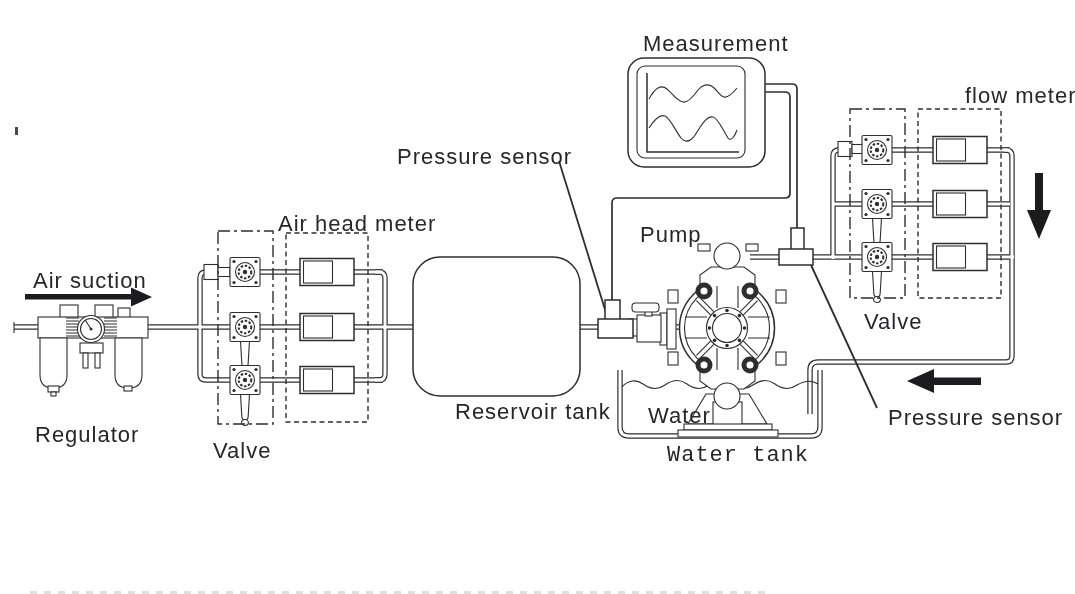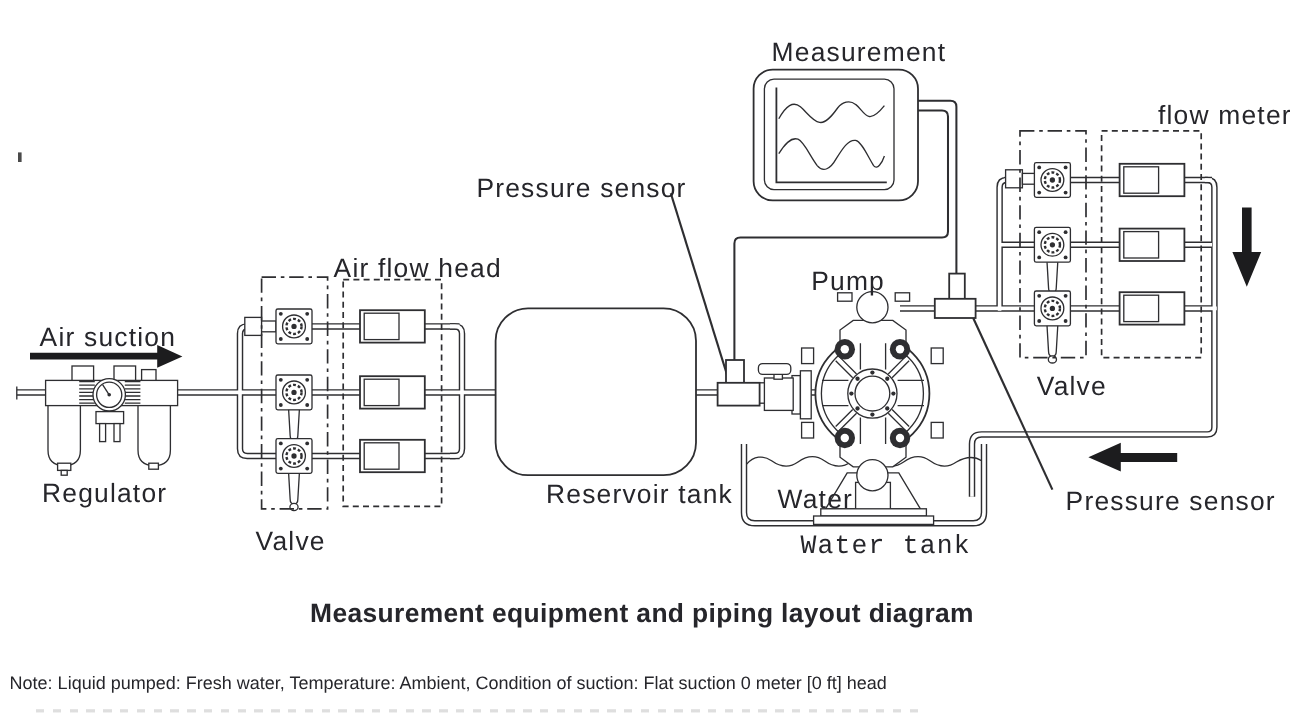--- a/index.html
+++ b/index.html
@@ -230,31 +230,29 @@
     <path class="ln2" d="M649,99 C655,88 661,84 667,89 C672,93 677,101 683,102 C688,103 693,97 698,90 C702,85 708,83 713,87 C717,90 720,96 724,97 C728,98 733,93 737,88"></path>
     <path class="ln2" d="M649,128 C654,120 659,114 665,116 C670,118 675,130 681,138 C686,144 692,141 697,132 C702,124 707,116 713,117 C718,118 723,130 728,138 C731,142 735,136 737,130"></path>
   </g>
 
   <path class="arrow" d="M25,294 H131 V287.5 L152,297 L131,306.5 V299.5 H25 Z"></path>
   <path class="arrow" d="M1035,173 H1043 V210 H1051 L1039,239 L1027,210 H1035 Z"></path>
   <path class="arrow" d="M981,377.5 H934 V369 L907,381 L934,393 V385 H981 Z"></path>
 </svg>
 
   <div class="lbl" style="left:33px;top:270px;">Air suction</div>
-  <div class="lbl" style="left:35px;top:400px;">Regulator</div>
+  <div class="lbl" style="left:35px;top:424px;">Regulator</div>
   <div class="lbl" style="left:213px;top:440px;">Valve</div>
-  <div class="lbl" style="left:278px;top:213px;">Air flow head</div>
+  <div class="lbl" style="left:278px;top:213px;">Air head meter</div>
   <div class="lbl" style="left:397px;top:146px;">Pressure sensor</div>
   <div class="lbl" style="left:427px;top:401px;margin-left:28px;">Reservoir tank</div>
   <div class="lbl" style="left:643px;top:33px;">Measurement</div>
-  <div class="lbl" style="left:676px;top:224px;">Pump</div>
+  <div class="lbl" style="left:640px;top:224px;">Pump</div>
   <div class="lbl" style="left:648px;top:405px;">Water</div>
   <div class="lbl" style="left:667px;top:445px;font-family:Liberation Mono, monospace;">Water tank</div>
   <div class="lbl" style="left:952px;top:85px;margin-left:13px;">flow meter</div>
   <div class="lbl" style="left:864px;top:311px;">Valve</div>
   <div class="lbl" style="left:888px;top:407px;">Pressure sensor</div>
 
-  <div class="title">Measurement equipment and piping layout diagram</div>
-  <div class="note">Note: Liquid pumped: Fresh water, Temperature: Ambient, Condition of suction: Flat suction 0 meter [0 ft] head</div>
 
   <div class="artifact"></div>
   <div class="clipline"></div>
 </div>
 
 </body></html>

